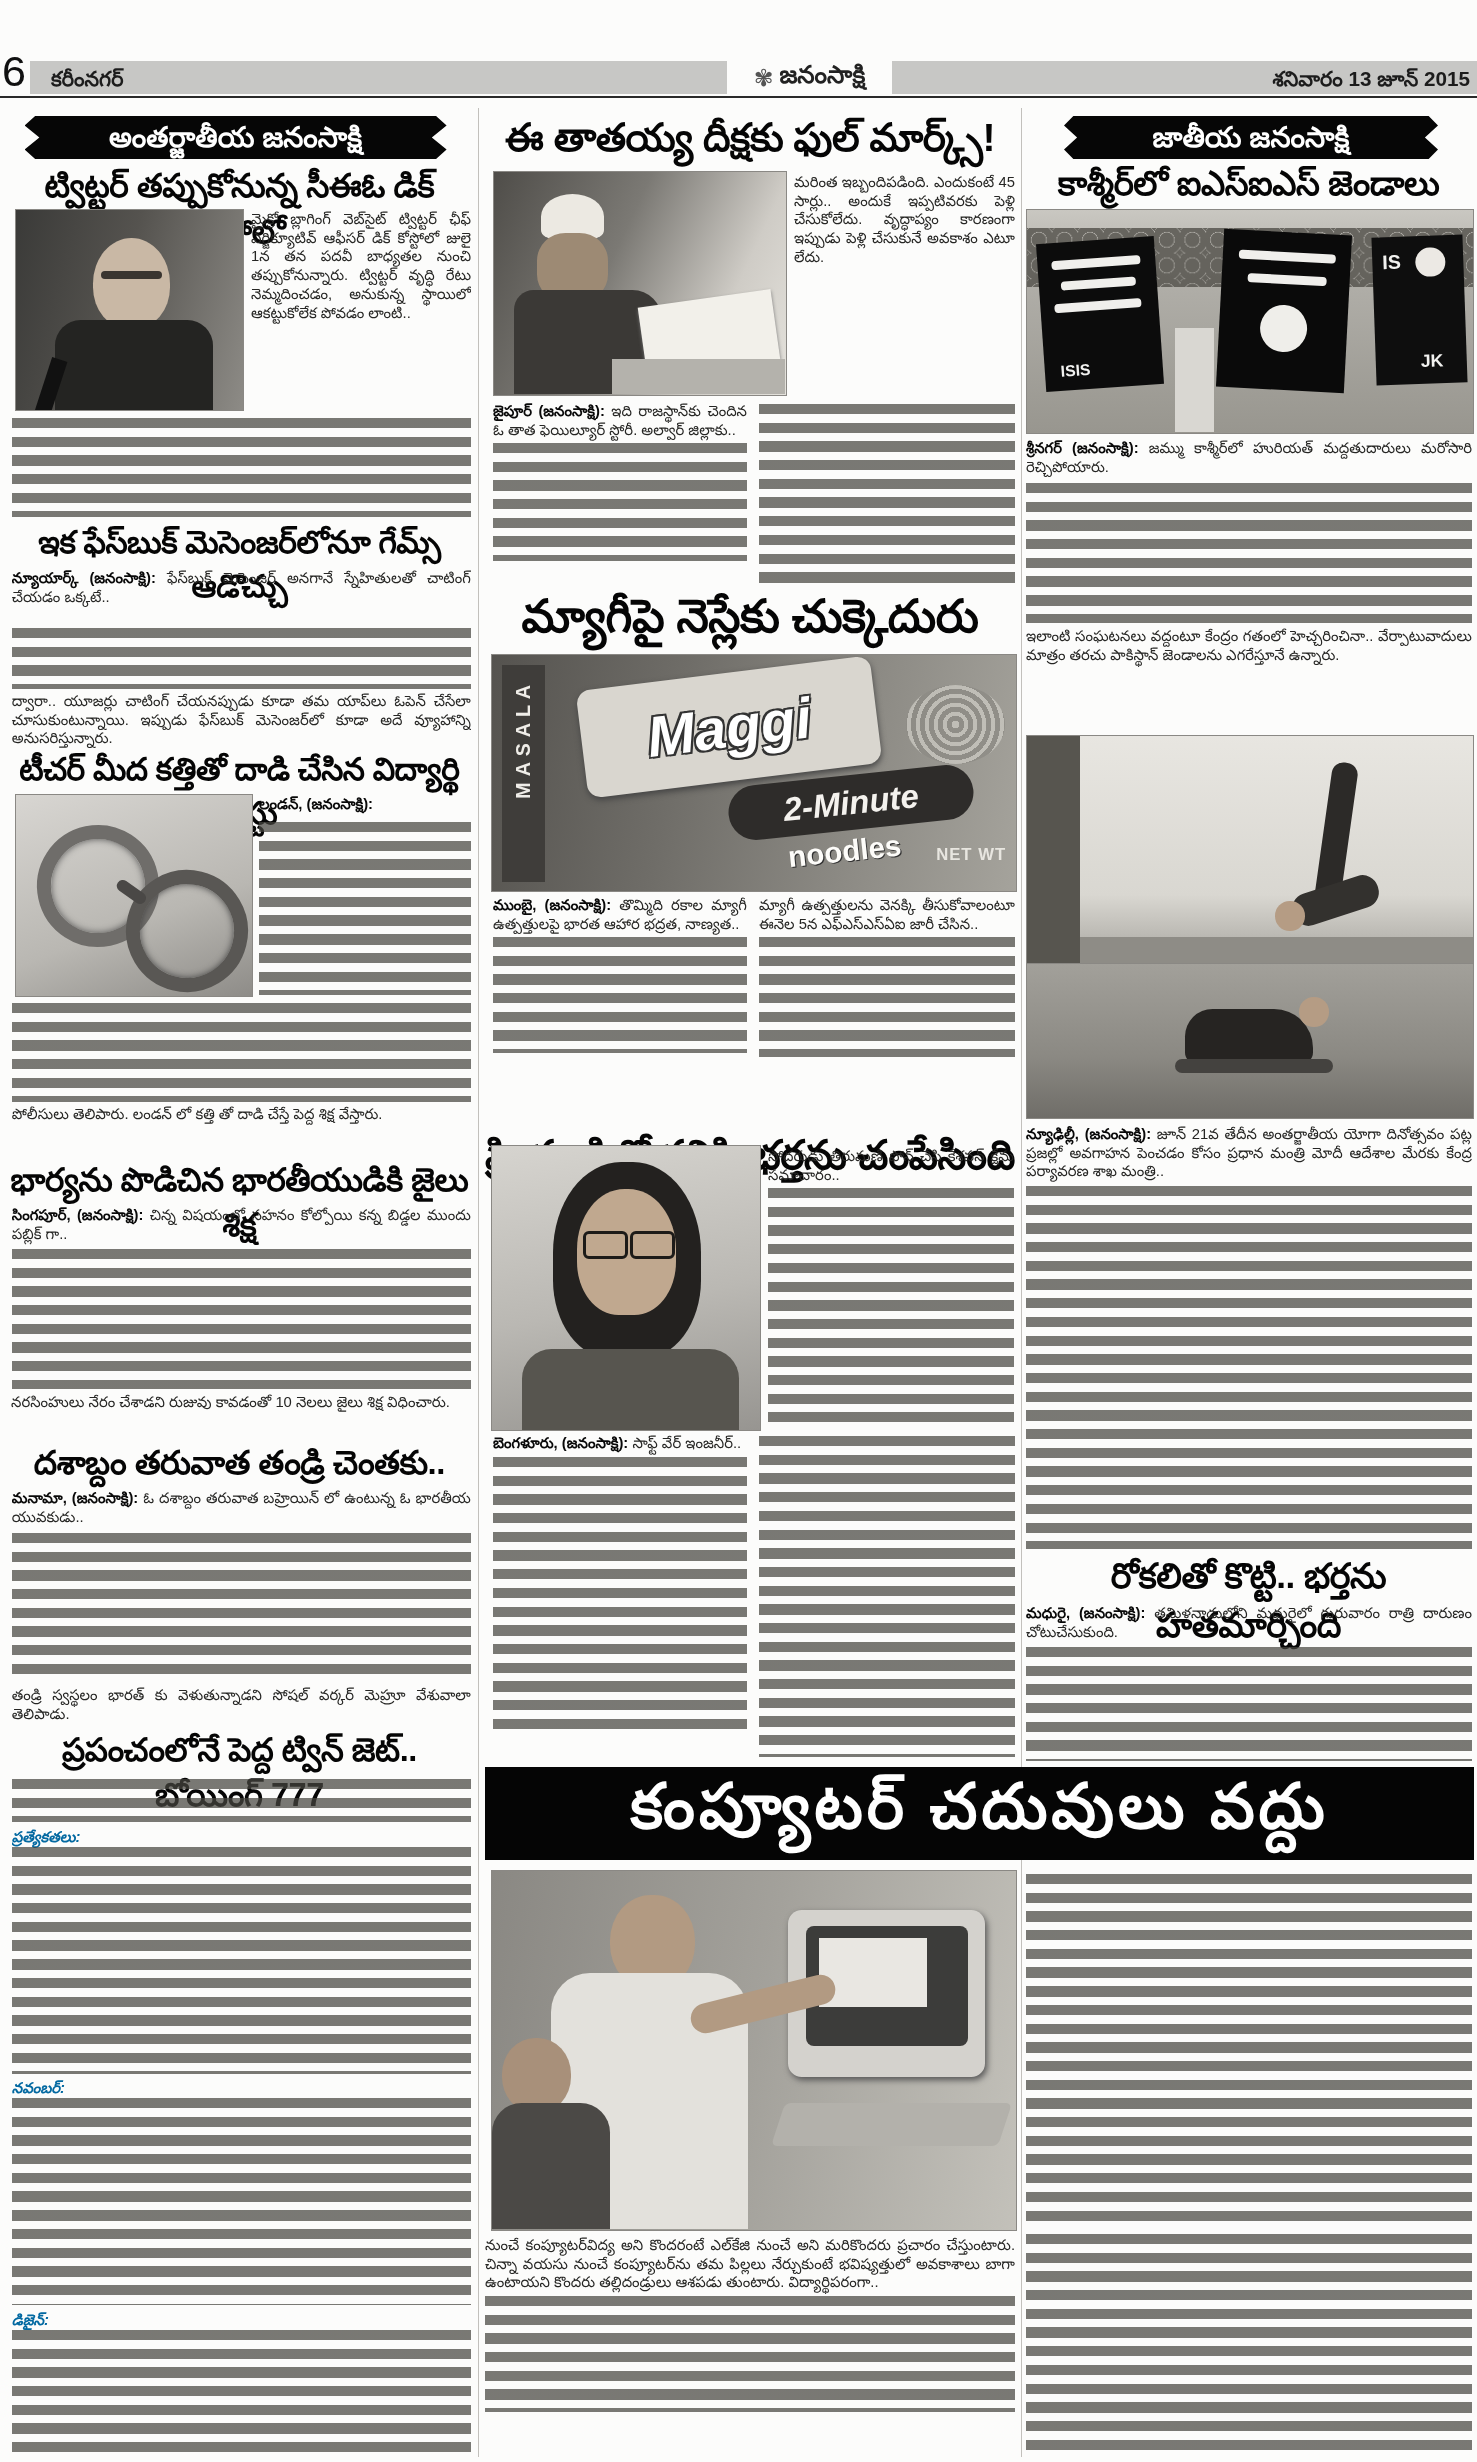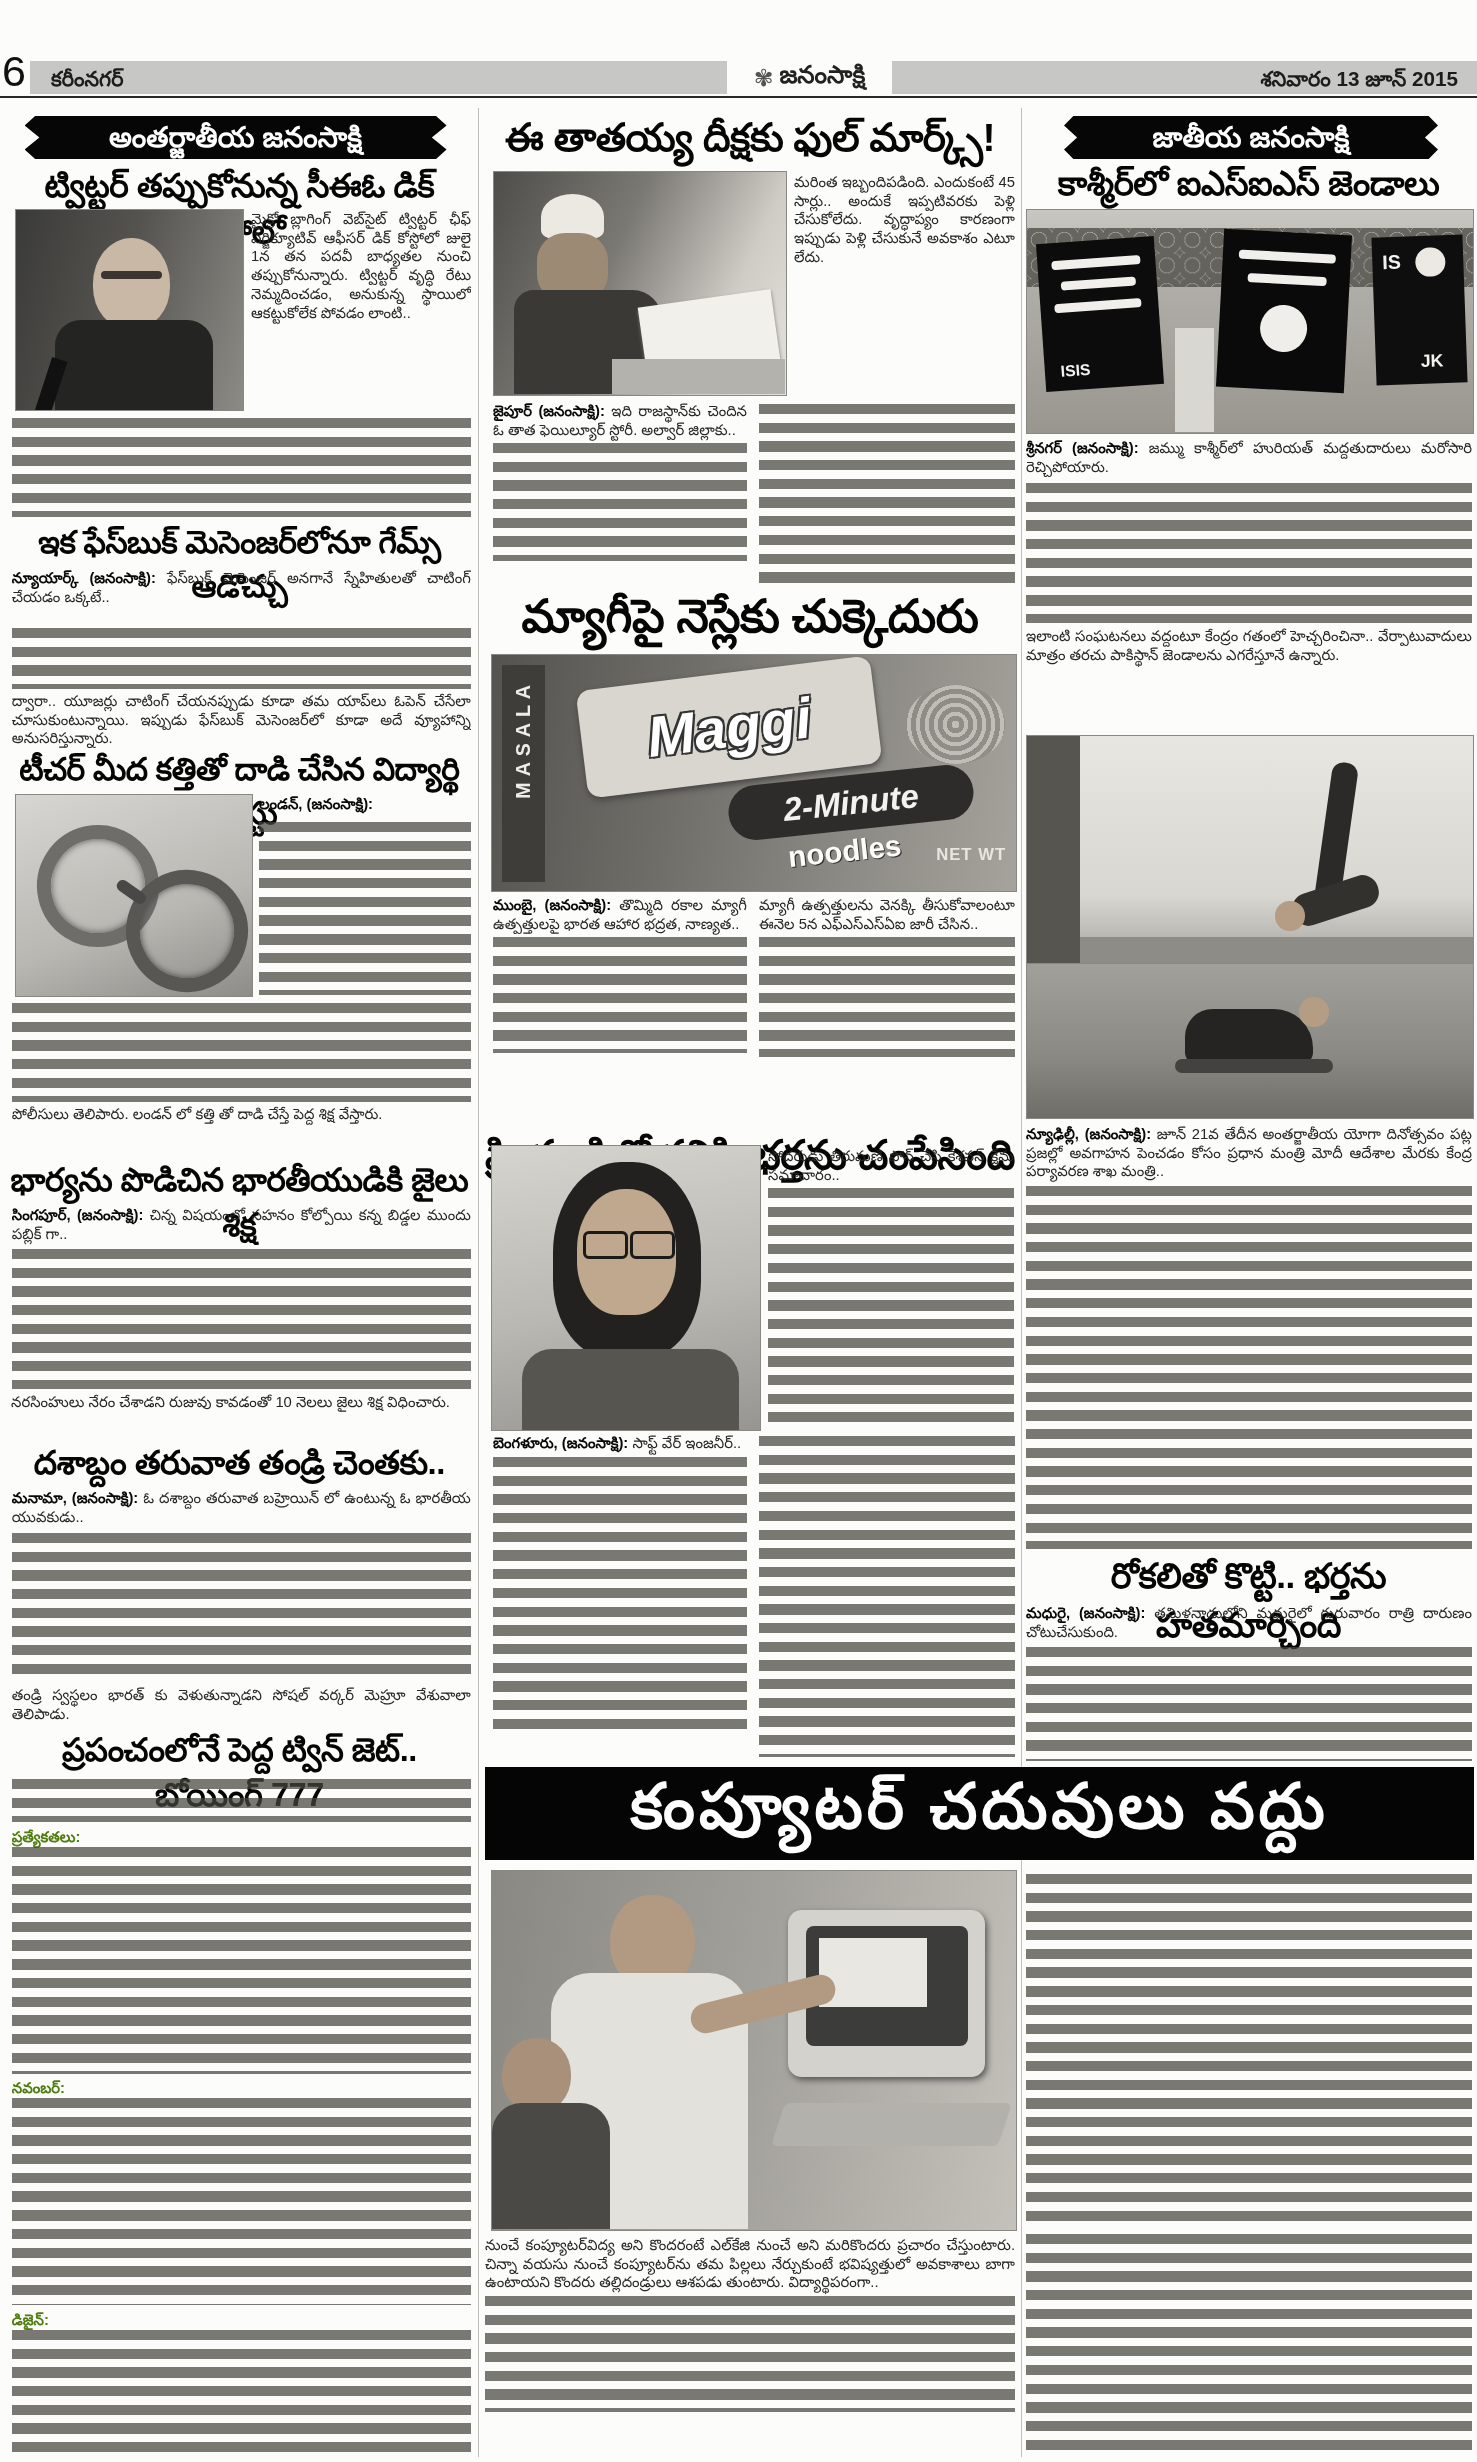--- a/index.html
+++ b/index.html
@@ -7,33 +7,33 @@
         font-family:"Liberation Sans","DejaVu Sans",sans-serif;color:#1c1c1c;overflow:hidden;}
   
   .hdr-bar{position:absolute;left:29.6px;top:61px;width:1448px;height:33px;background:#c7c7c5;}
   .hdr-rule{position:absolute;left:0;top:96px;width:1478px;height:2px;background:#2a2a2a;}
   .page-num{position:absolute;left:2px;top:47px;font-size:43px;font-weight:400;color:#111;}
   .edition{position:absolute;left:51px;top:67px;font-size:20.7px;font-weight:bold;}
   .masthead-box{position:absolute;left:727px;top:57px;width:165px;height:41px;background:#fcfcfb;
                 display:flex;align-items:center;justify-content:center;gap:5.9px;}
   .masthead-orn{font-size:23.6px;color:#555;}
   .masthead-txt{font-size:24.6px;font-weight:bold;color:#222;}
-  .hdr-date{position:absolute;right:20px;top:67px;font-size:20.7px;font-weight:bold;}
+  .hdr-date{position:absolute;right:8px;top:67px;font-size:20.7px;font-weight:bold;}
   
   .colrule{position:absolute;top:108px;bottom:5.9px;width:1px;background:#c2c0bc;}
   
   .ribbon{position:absolute;background:#060606;color:#fff;font-weight:bold;text-align:center;
           font-size:28.6px;line-height:43px;height:43px;
           clip-path:polygon(2.5% 0,97.5% 0,100% 22%,96.5% 50%,100% 78%,97.5% 100%,2.5% 100%,0 78%,3.5% 50%,0 22%);}
   
   .hl{position:absolute;font-weight:bold;text-align:center;color:#050505;letter-spacing:-0.5px;}
   
   .bt{position:absolute;font-size:14.8px;line-height:18.7px;text-align:justify;color:#262624;overflow:hidden;}
   .dl{font-weight:bold;color:#090909;}
-  .lead{font-weight:bold;color:#4d7c0f;display:block;margin-top:5.9px;}
+  .lead{font-weight:bold;color:#0369a1;display:block;margin-top:5.9px;font-style:italic;}
   .fill{background:repeating-linear-gradient(to bottom,#46453f 0px,#46453f 10.3px,transparent 10.3px,transparent 18.7px);
         opacity:.72;}
   .fillblock{position:absolute;}
   
   .photo{position:absolute;overflow:hidden;border:1px solid #8a8884;background:#a9a7a2;}
   .abs{position:absolute;}
   
   .bigbanner{position:absolute;left:485px;top:1767px;width:989px;height:93px;background:#050505;
              color:#fff;display:flex;align-items:center;justify-content:center;
              font-size:63px;font-weight:bold;letter-spacing:3.9px;}

